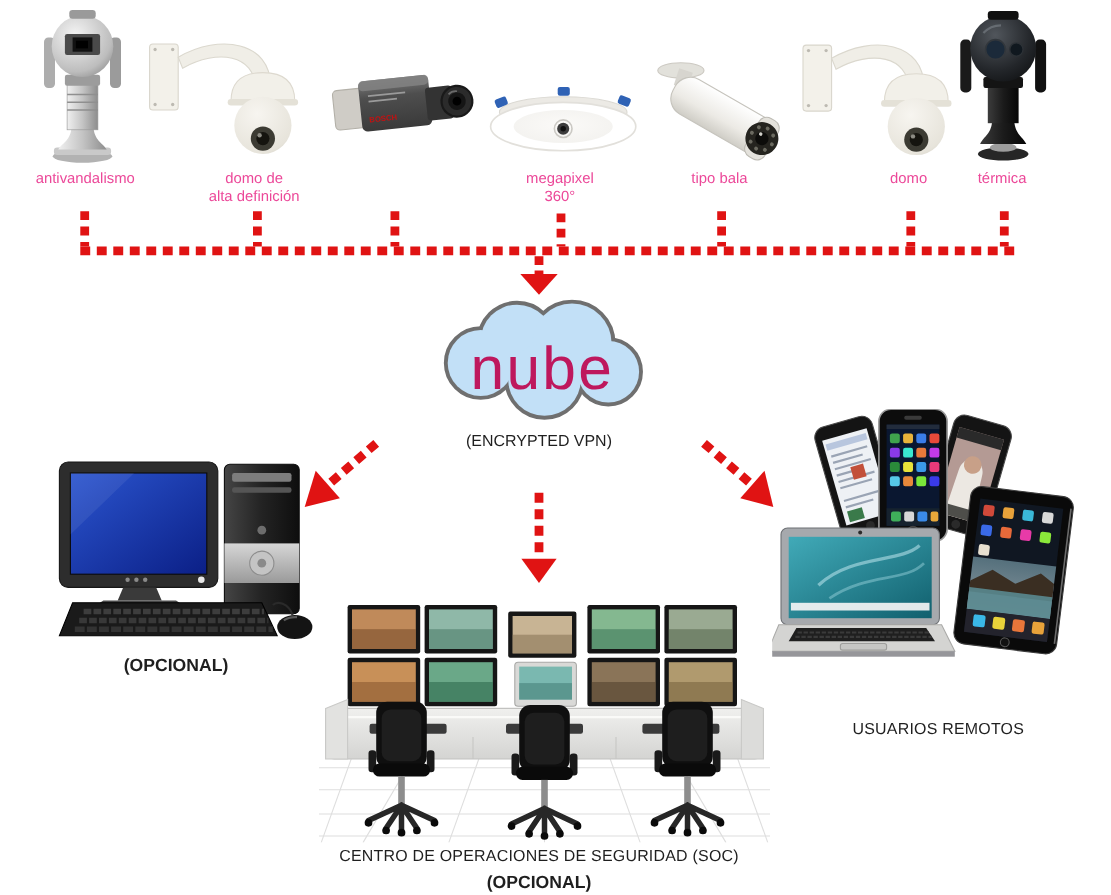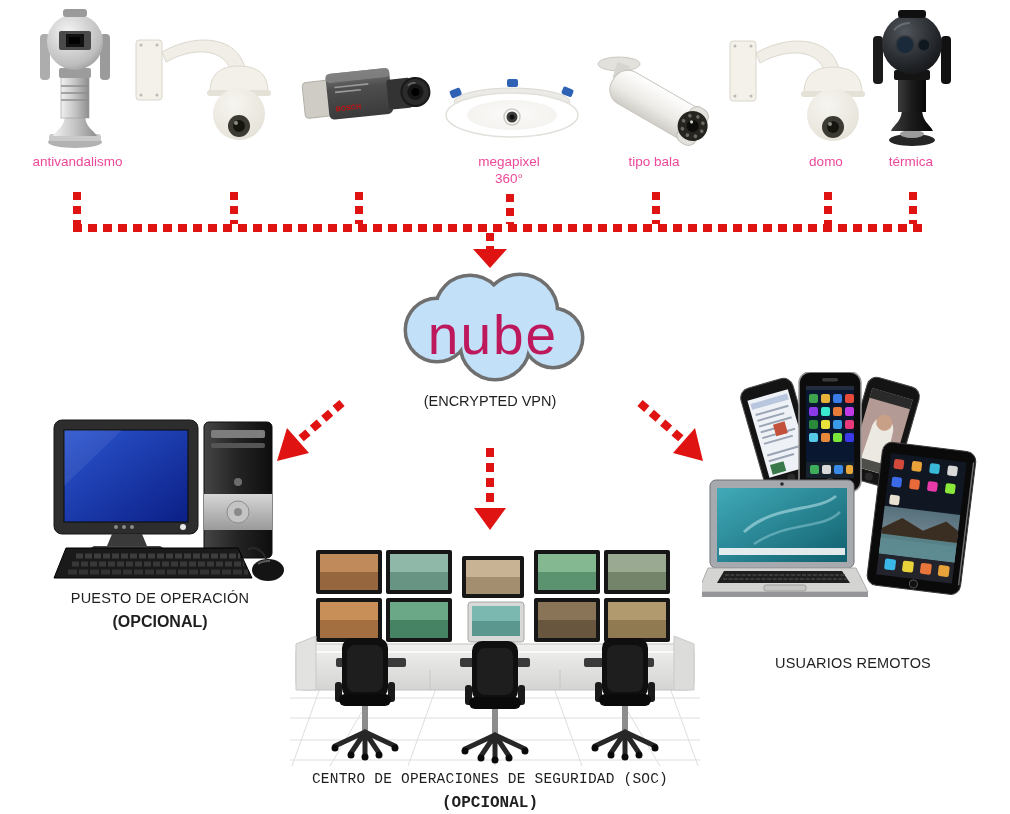--- a/index.html
+++ b/index.html
@@ -10,21 +10,21 @@
   .cam-caption{position:absolute;text-align:center;font-size:13.5px;line-height:17px;
                white-space:pre-line;color:#ec4899;}
   .cloud-word{position:absolute;left:398px;top:303px;width:190px;text-align:center;
               font-family:Liberation Sans, sans-serif;font-size:55px;font-weight:400;
               color:#be185d;letter-spacing:2px;}
   .vpn-text{position:absolute;left:315px;top:393px;width:350px;text-align:center;
             font-size:14.5px;line-height:17px;color:#1f1f1f;}
   .node-title{font-size:14.5px;color:#1f1f1f;letter-spacing:.2px;text-align:center;}
   .node-note{font-size:16px;font-weight:bold;color:#1f1f1f;text-align:center;margin-top:7px;}
   .lbl-operator{left:35px;top:590px;width:250px;}
-  .lbl-soc{left:240px;top:771px;width:500px;font-family:Liberation Mono, monospace;}
+  .lbl-soc{left:240px;top:771px;width:500px;}
   .lbl-remote{left:703px;top:620px;width:300px;margin-top:35px;}
 </style>
 </head>
 <body>
 
 <div class="stage">
 
   <svg class="abs" style="left:0;top:0" width="1010" height="814" viewBox="0 0 1010 814">
     <g stroke="#e01313" stroke-width="8" fill="none">
       <path d="M77,192 V224 M234,192 V224 M359,192 V224 M510,194 V224 M656,192 V224 M828,192 V224 M913,192 V224" stroke-dasharray="8 6"></path>
@@ -89,20 +89,22 @@
         <circle cx="29" cy="61" r="1.5" fill="#bdbab2"></circle>
       <path d="M34,18 C72,-4 118,4 118,44 L118,54 L104,54 L104,46 C104,16 70,10 38,28 Z" fill="#f0eee7" stroke="#dbd8ce" stroke-width="1"></path>
       <path d="M82,58 Q82,32 111,32 Q140,32 140,58 Z" fill="#f2f0e9" stroke="#ddd9cf"></path>
       <rect x="79" y="56" width="64" height="6" rx="3" fill="#e4e1d7"></rect>
       <circle cx="111" cy="80" r="26" fill="url(#dm1)"></circle>
       <circle cx="111" cy="92" r="11" fill="#3c3b33"></circle>
       <circle cx="111" cy="92" r="6" fill="#15140f"></circle>
       <circle cx="108" cy="89" r="2" fill="#8d8c84"></circle>
     </svg>
   </figure>
+  <figcaption class="cam-caption" style="left:156px;top:153px;width:150px">domo de
+alta definición</figcaption>
 
   <figure class="abs" style="left:298px;top:50px;margin:0">
     <svg width="138" height="92" viewBox="0 0 138 92">
       <defs>
         <linearGradient id="bx1" x1="0" y1="0" x2="0" y2="1">
           <stop offset="0" stop-color="#787878"></stop>
             <stop offset=".35" stop-color="#4e4e4e"></stop>
             <stop offset="1" stop-color="#3a3a3a"></stop>
         </linearGradient>
       </defs>
@@ -293,21 +295,20 @@
     <circle cx="186" cy="96" r="4" fill="#8a8a8a"></circle>
     <polygon points="14,132 186,132 200,162 2,162" fill="#1a1a1a" stroke="#000"></polygon>
     <line x1="24" y1="140" x2="188" y2="140" stroke="#3d3d3d" stroke-width="5" stroke-dasharray="7 2"></line>
     <line x1="20" y1="148" x2="192" y2="148" stroke="#383838" stroke-width="5" stroke-dasharray="7 2"></line>
     <line x1="16" y1="156" x2="196" y2="156" stroke="#333333" stroke-width="5" stroke-dasharray="9 2"></line>
     <path d="M214,143 C210,132 200,130 196,134" stroke="#2a2a2a" stroke-width="2" fill="none"></path>
     <ellipse cx="216" cy="154" rx="16" ry="11" fill="#141414"></ellipse>
     <path d="M206,148 a14,9 0 0 1 12,-3" stroke="#5a5a5a" stroke-width="2" fill="none"></path>
   </svg>
   <div class="abs lbl-operator">
-    <div class="node-title">PUESTO DE OPERACIÓN</div>
     <div class="node-note">(OPCIONAL)</div>
   </div>
 
   <svg class="abs" style="left:290px;top:548px" width="410" height="218" viewBox="0 0 410 218">
     <defs>
       <linearGradient id="dk1" x1="0" y1="0" x2="0" y2="1">
         <stop offset="0" stop-color="#f0f0ee"></stop>
           <stop offset="1" stop-color="#d4d4d2"></stop>
       </linearGradient>
       <g id="chair">

